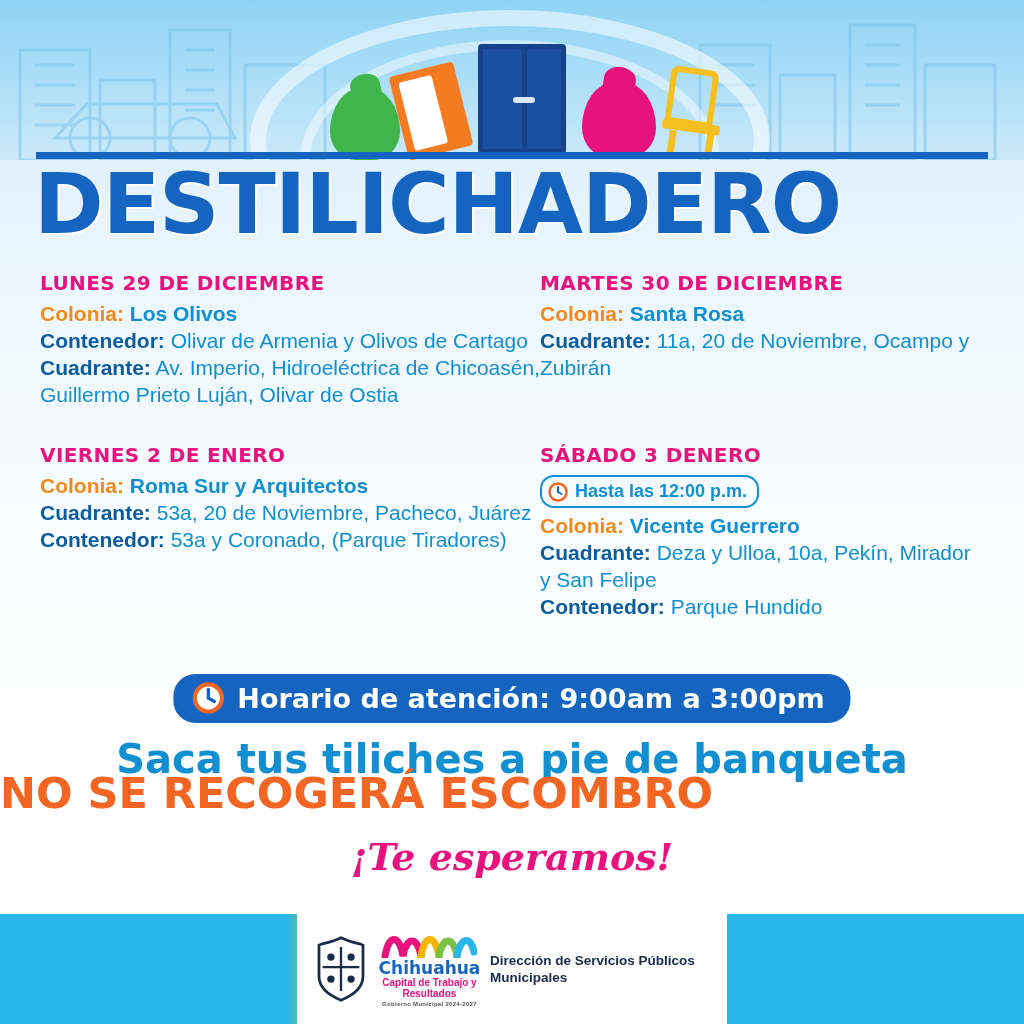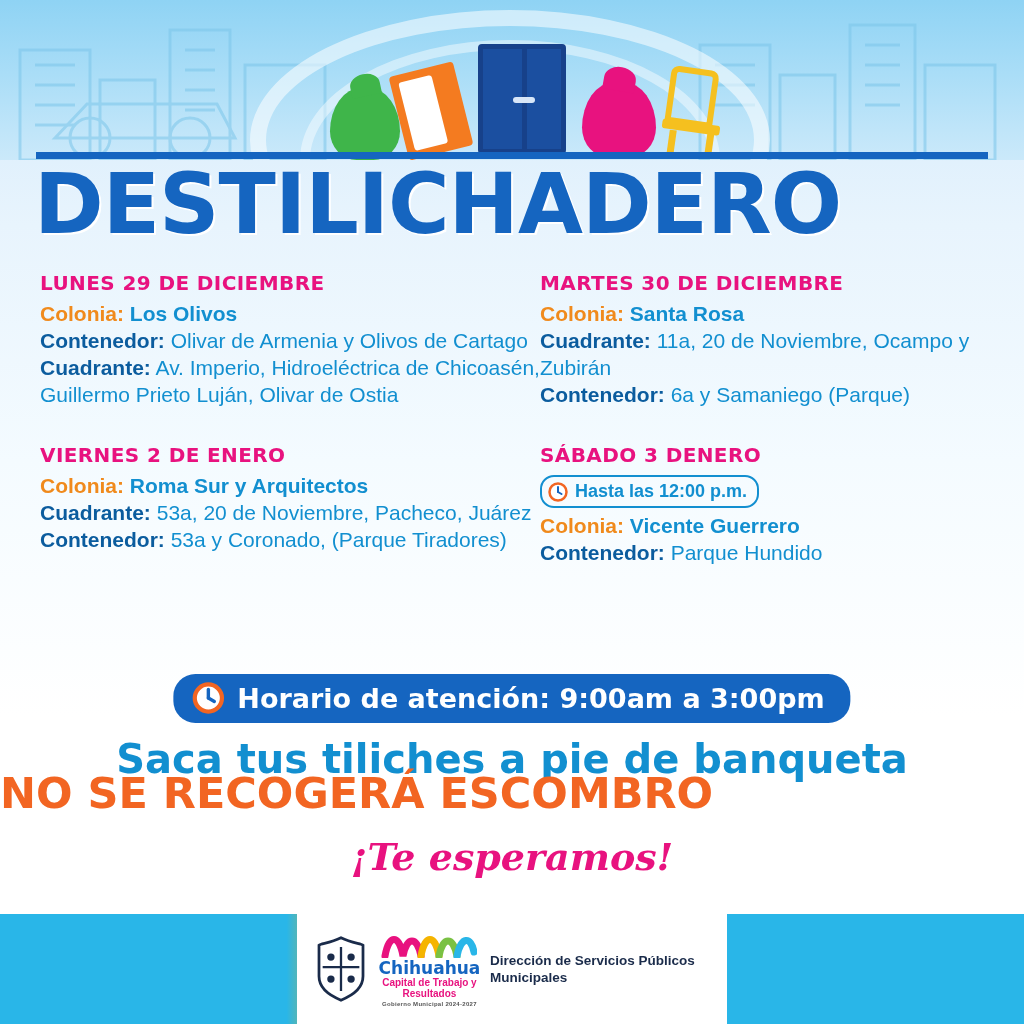--- a/index.html
+++ b/index.html
@@ -249,24 +249,20 @@
     <div class="block">
       <div class="day">MARTES 30 DE DICIEMBRE</div>
       <div class="row">
         <span class="lbl-orange">Colonia:</span>
         <span class="val-strong">Santa Rosa</span>
       </div>
       <div class="row">
         <span class="lbl">Cuadrante:</span>
         <span class="val">11a, 20 de Noviembre, Ocampo y Zubirán</span>
       </div>
-      <div class="row">
-        <span class="lbl">Contenedor:</span>
-        <span class="val">6a y Samaniego (Parque)</span>
-      </div>
     </div>
 
     <div class="block">
       <div class="day">VIERNES 2 DE ENERO</div>
       <div class="row">
         <span class="lbl-orange">Colonia:</span>
         <span class="val-strong">Roma Sur y Arquitectos</span>
       </div>
       <div class="row">
         <span class="lbl">Cuadrante:</span>
@@ -284,20 +280,24 @@
         <svg class="clock-sm" viewBox="0 0 40 40">
           <circle cx="20" cy="20" r="17" fill="#ffffff" stroke="#f26522" stroke-width="5"></circle>
           <line x1="20" y1="20" x2="20" y2="10" stroke="#1565c0" stroke-width="4" stroke-linecap="round"></line>
           <line x1="20" y1="20" x2="27" y2="24" stroke="#1565c0" stroke-width="4" stroke-linecap="round"></line>
         </svg>
         <span>Hasta las 12:00 p.m.</span>
       </div>
       <div class="row">
         <span class="lbl-orange">Colonia:</span>
         <span class="val-strong">Vicente Guerrero</span>
+      </div>
+      <div class="row">
+        <span class="lbl">Cuadrante:</span>
+        <span class="val">Deza y Ulloa, 10a, Pekín, Mirador y San Felipe</span>
       </div>
       <div class="row">
         <span class="lbl">Contenedor:</span>
         <span class="val">Parque Hundido</span>
       </div>
     </div>
   </div>
 
   <div class="sched">
     <svg class="clock-lg" viewBox="0 0 40 40">

